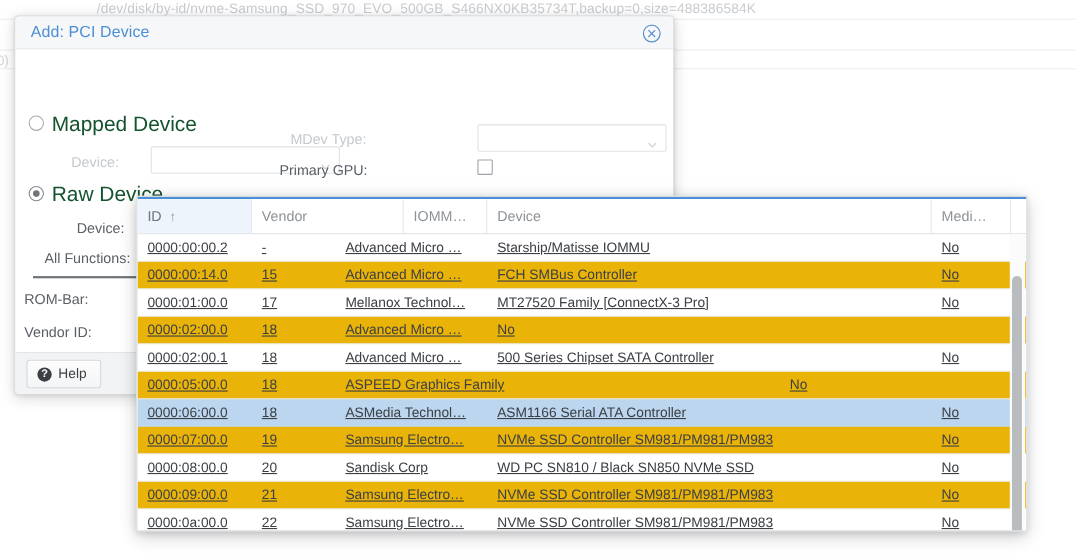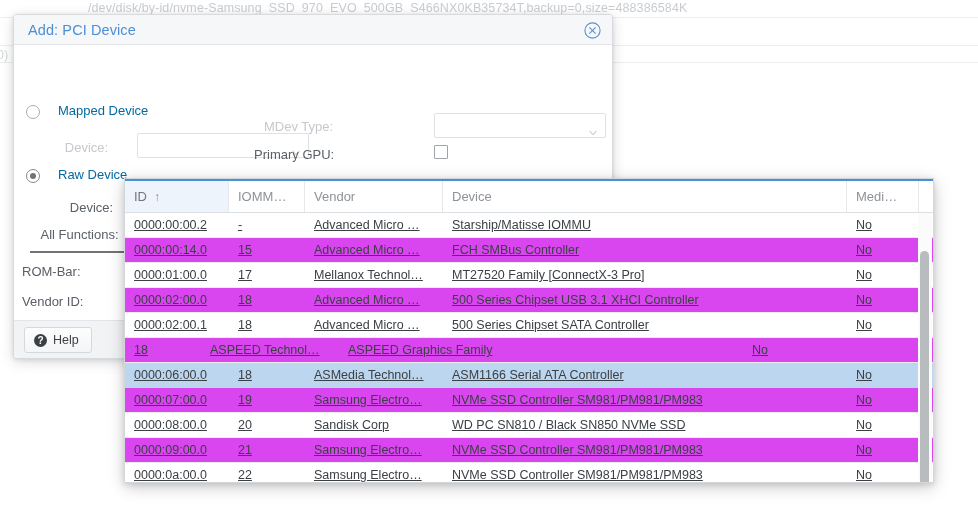--- a/index.html
+++ b/index.html
@@ -100,24 +100,23 @@
   .radio.checked::after {
     content: "";
     position: absolute;
     left: 2.6px; top: 2.6px;
     width: 6.5px; height: 6.5px;
     border-radius: 50%;
     background: #6f747a;
   }
   .radio-label {
     position: absolute;
-    font-size: 13px;
-    color: #0369a1;
-    white-space: nowrap;
-    margin-left: 11px;
+    font-size: 19px;
+    color: #14532d;
+    white-space: nowrap;
   }
 
   
   .select {
     position: absolute;
     height: 25px;
     border: 1px solid #dfe2e5;
     border-radius: 2px;
     background: #fff;
   }
@@ -235,21 +234,21 @@
     height: 271px;
     overflow: hidden;
   }
   .row {
     display: flex;
     height: 25px;
     border-bottom: 1px solid #eaecee;
     background: #ffffff;
     cursor: pointer;
   }
-  .row.alt { background: #d946ef; }
+  .row.alt { background: #eab308; }
   .row.selected { background: #bcd6ef; border-bottom-color: #bcd6ef; }
   .row .cell {
     display: flex; align-items: center;
     padding-left: 9px;
     font-size: 12.5px;
     color: #3c4045;
     overflow: hidden;
     white-space: nowrap;
     text-decoration: underline;
   }
@@ -357,25 +356,25 @@
     </div>
   </div>
 </div>
 
 <div id="dropdown">
   <div id="grid-header">
       <div class="hcell c-id sorted">
         <span>ID</span>
         <span class="sort-arrow">↑</span>
       </div>
+      <div class="hcell c-vendor">
+        <span>Vendor</span>
+      </div>
       <div class="hcell c-iommu">
         <span>IOMM…</span>
-      </div>
-      <div class="hcell c-vendor">
-        <span>Vendor</span>
       </div>
       <div class="hcell c-device">
         <span>Device</span>
       </div>
       <div class="hcell c-medi">
         <span>Medi…</span>
       </div>
     </div>
   <div id="grid-body">
       <div class="row">
@@ -396,33 +395,32 @@
         <div class="cell c-id">0000:01:00.0</div>
         <div class="cell c-iommu">17</div>
         <div class="cell c-vendor">Mellanox Technol…</div>
         <div class="cell c-device">MT27520 Family [ConnectX-3 Pro]</div>
         <div class="cell c-medi">No</div>
       </div>
       <div class="row alt">
         <div class="cell c-id">0000:02:00.0</div>
         <div class="cell c-iommu">18</div>
         <div class="cell c-vendor">Advanced Micro …</div>
-        <div class="cell c-device">500 Series Chipset USB 3.1 XHCI Controller</div>
         <div class="cell c-medi">No</div>
       </div>
       <div class="row">
         <div class="cell c-id">0000:02:00.1</div>
         <div class="cell c-iommu">18</div>
         <div class="cell c-vendor">Advanced Micro …</div>
         <div class="cell c-device">500 Series Chipset SATA Controller</div>
         <div class="cell c-medi">No</div>
       </div>
       <div class="row alt">
+        <div class="cell c-id">0000:05:00.0</div>
         <div class="cell c-iommu">18</div>
-        <div class="cell c-vendor">ASPEED Technol…</div>
         <div class="cell c-device">ASPEED Graphics Family</div>
         <div class="cell c-medi">No</div>
       </div>
       <div class="row selected">
         <div class="cell c-id">0000:06:00.0</div>
         <div class="cell c-iommu">18</div>
         <div class="cell c-vendor">ASMedia Technol…</div>
         <div class="cell c-device">ASM1166 Serial ATA Controller</div>
         <div class="cell c-medi">No</div>
       </div>

